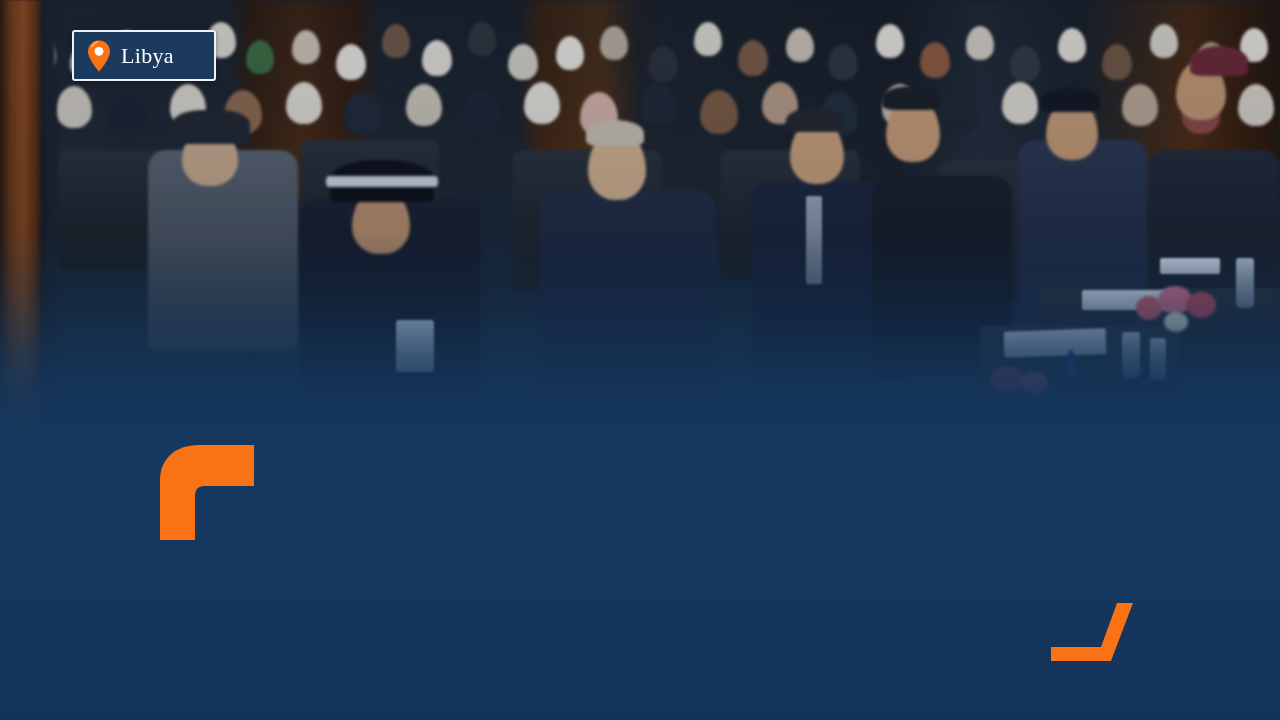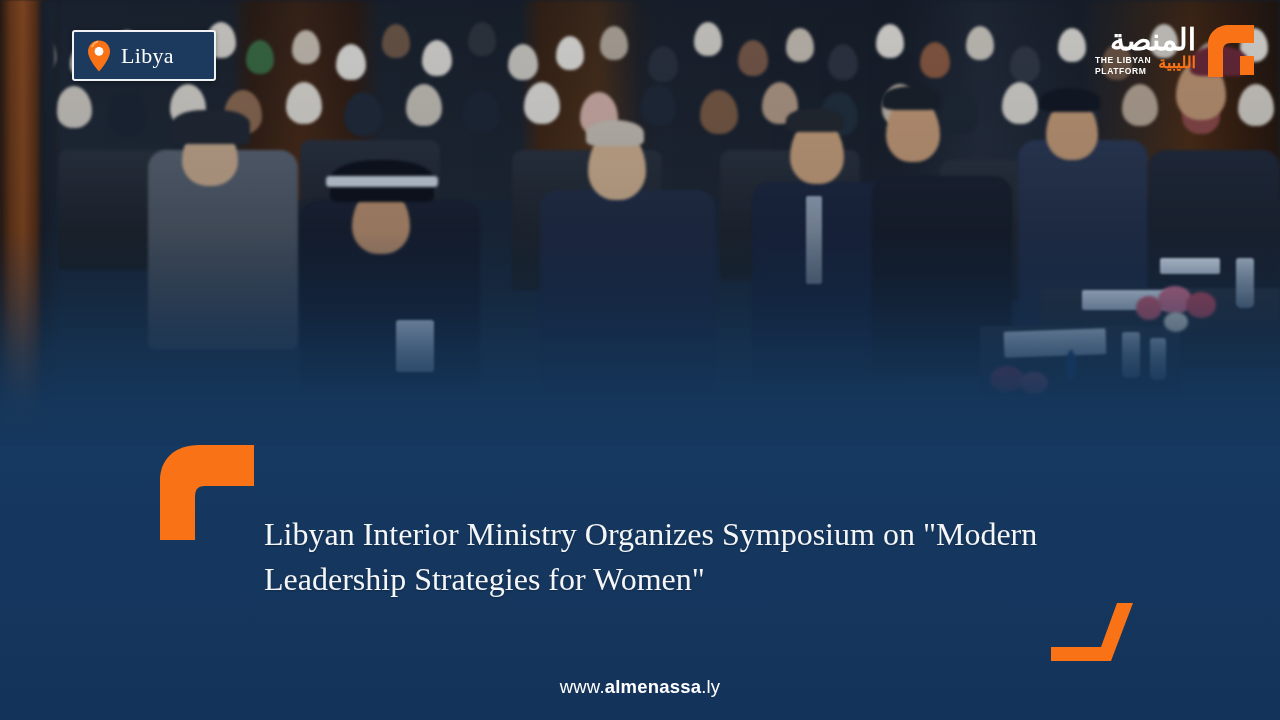--- a/index.html
+++ b/index.html
@@ -303,44 +303,24 @@
 
   <div class="badge">
     <svg class="pin" width="26" height="34" viewBox="0 0 26 34">
       <path d="M13 1.5C6.9 1.5 2 6.4 2 12.5c0 8 11 20 11 20s11-12 11-20c0-6.1-4.9-11-11-11z" fill="#f97316"></path>
       <circle cx="13" cy="12.3" r="4.4" fill="#ffffff"></circle>
       <path d="M6 7.5c1.8-3.3 5.4-5 5.4-5" stroke="#ffb06a" stroke-width="1.6" fill="none" stroke-linecap="round"></path>
     </svg>
     <span class="badge-label">Libya</span>
   </div>
 
-  <div class="logo">
-    <div class="logo-text">
-      <div class="logo-ar-main">المنصة</div>
-      <div class="logo-row2">
-        <div class="logo-en">
-          <div>THE LIBYAN</div>
-          <div>PLATFORM</div>
-        </div>
-        <div class="logo-ar-sub">الليبية</div>
-      </div>
-    </div>
-    <svg class="logo-mark" viewBox="0 0 62 58">
-      <path d="M8 55 L8 22 C8 11 17 3 29 3 L54 3 L54 21 L31 21 C25 21 23 24 23 29 L23 55 Z" fill="#f97316"></path>
-      <path d="M40 34 L54 34 L54 53 L40 53 Z" fill="#f97316"></path>
-    </svg>
-  </div>
 
   <svg class="bracket-top" viewBox="0 0 104 97">
     <path d="M5 97 L5 38 C5 16 20 2 44 2 L99 2 L99 43 L50 43 C42 43 40 47 40 55 L40 97 Z" fill="#f97316"></path>
   </svg>
 
   <svg class="bracket-bottom" viewBox="0 0 89 62">
     <path d="M84 2 L68 2 L52 46 L2 46 L2 60 L62 60 Z" fill="#f97316"></path>
   </svg>
 
-  <h1 class="headline">Libyan Interior Ministry Organizes Symposium on "Modern Leadership Strategies for Women"</h1>
-
-  <div class="footer">
-    <span>www.</span><b>almenassa</b><span>.ly</span>
-  </div>
+
 
 </div>
 
 </body></html>

